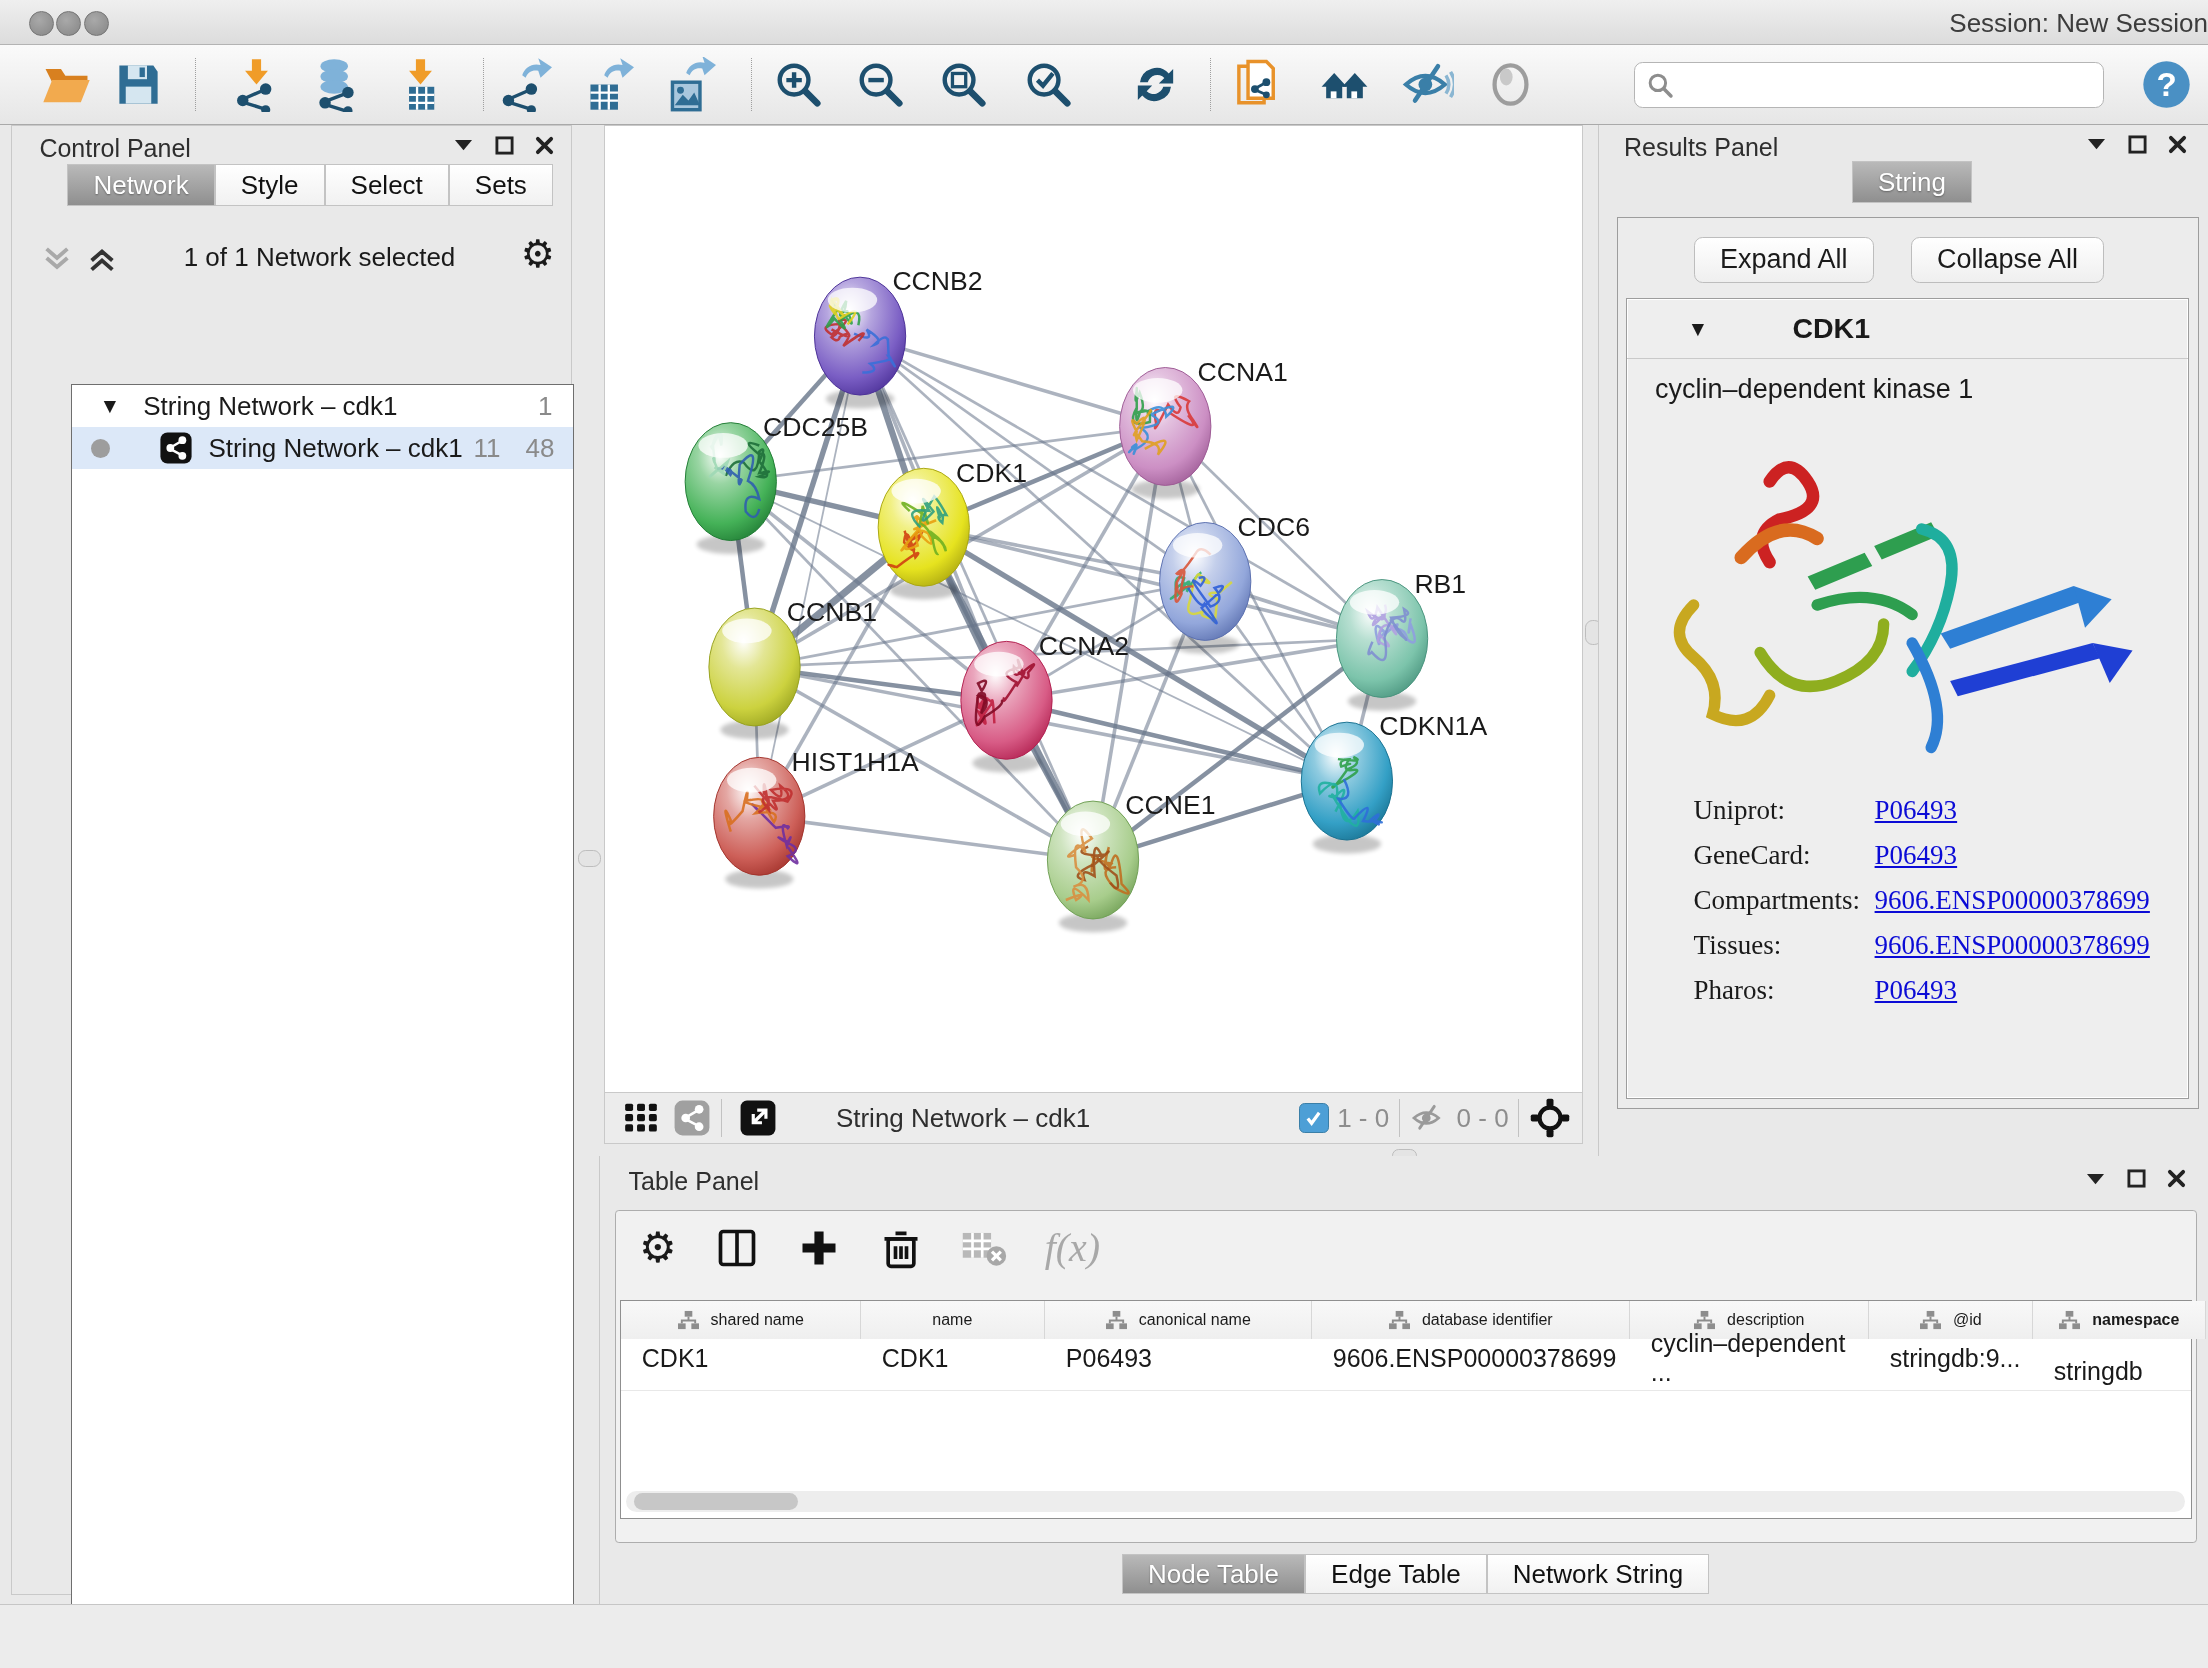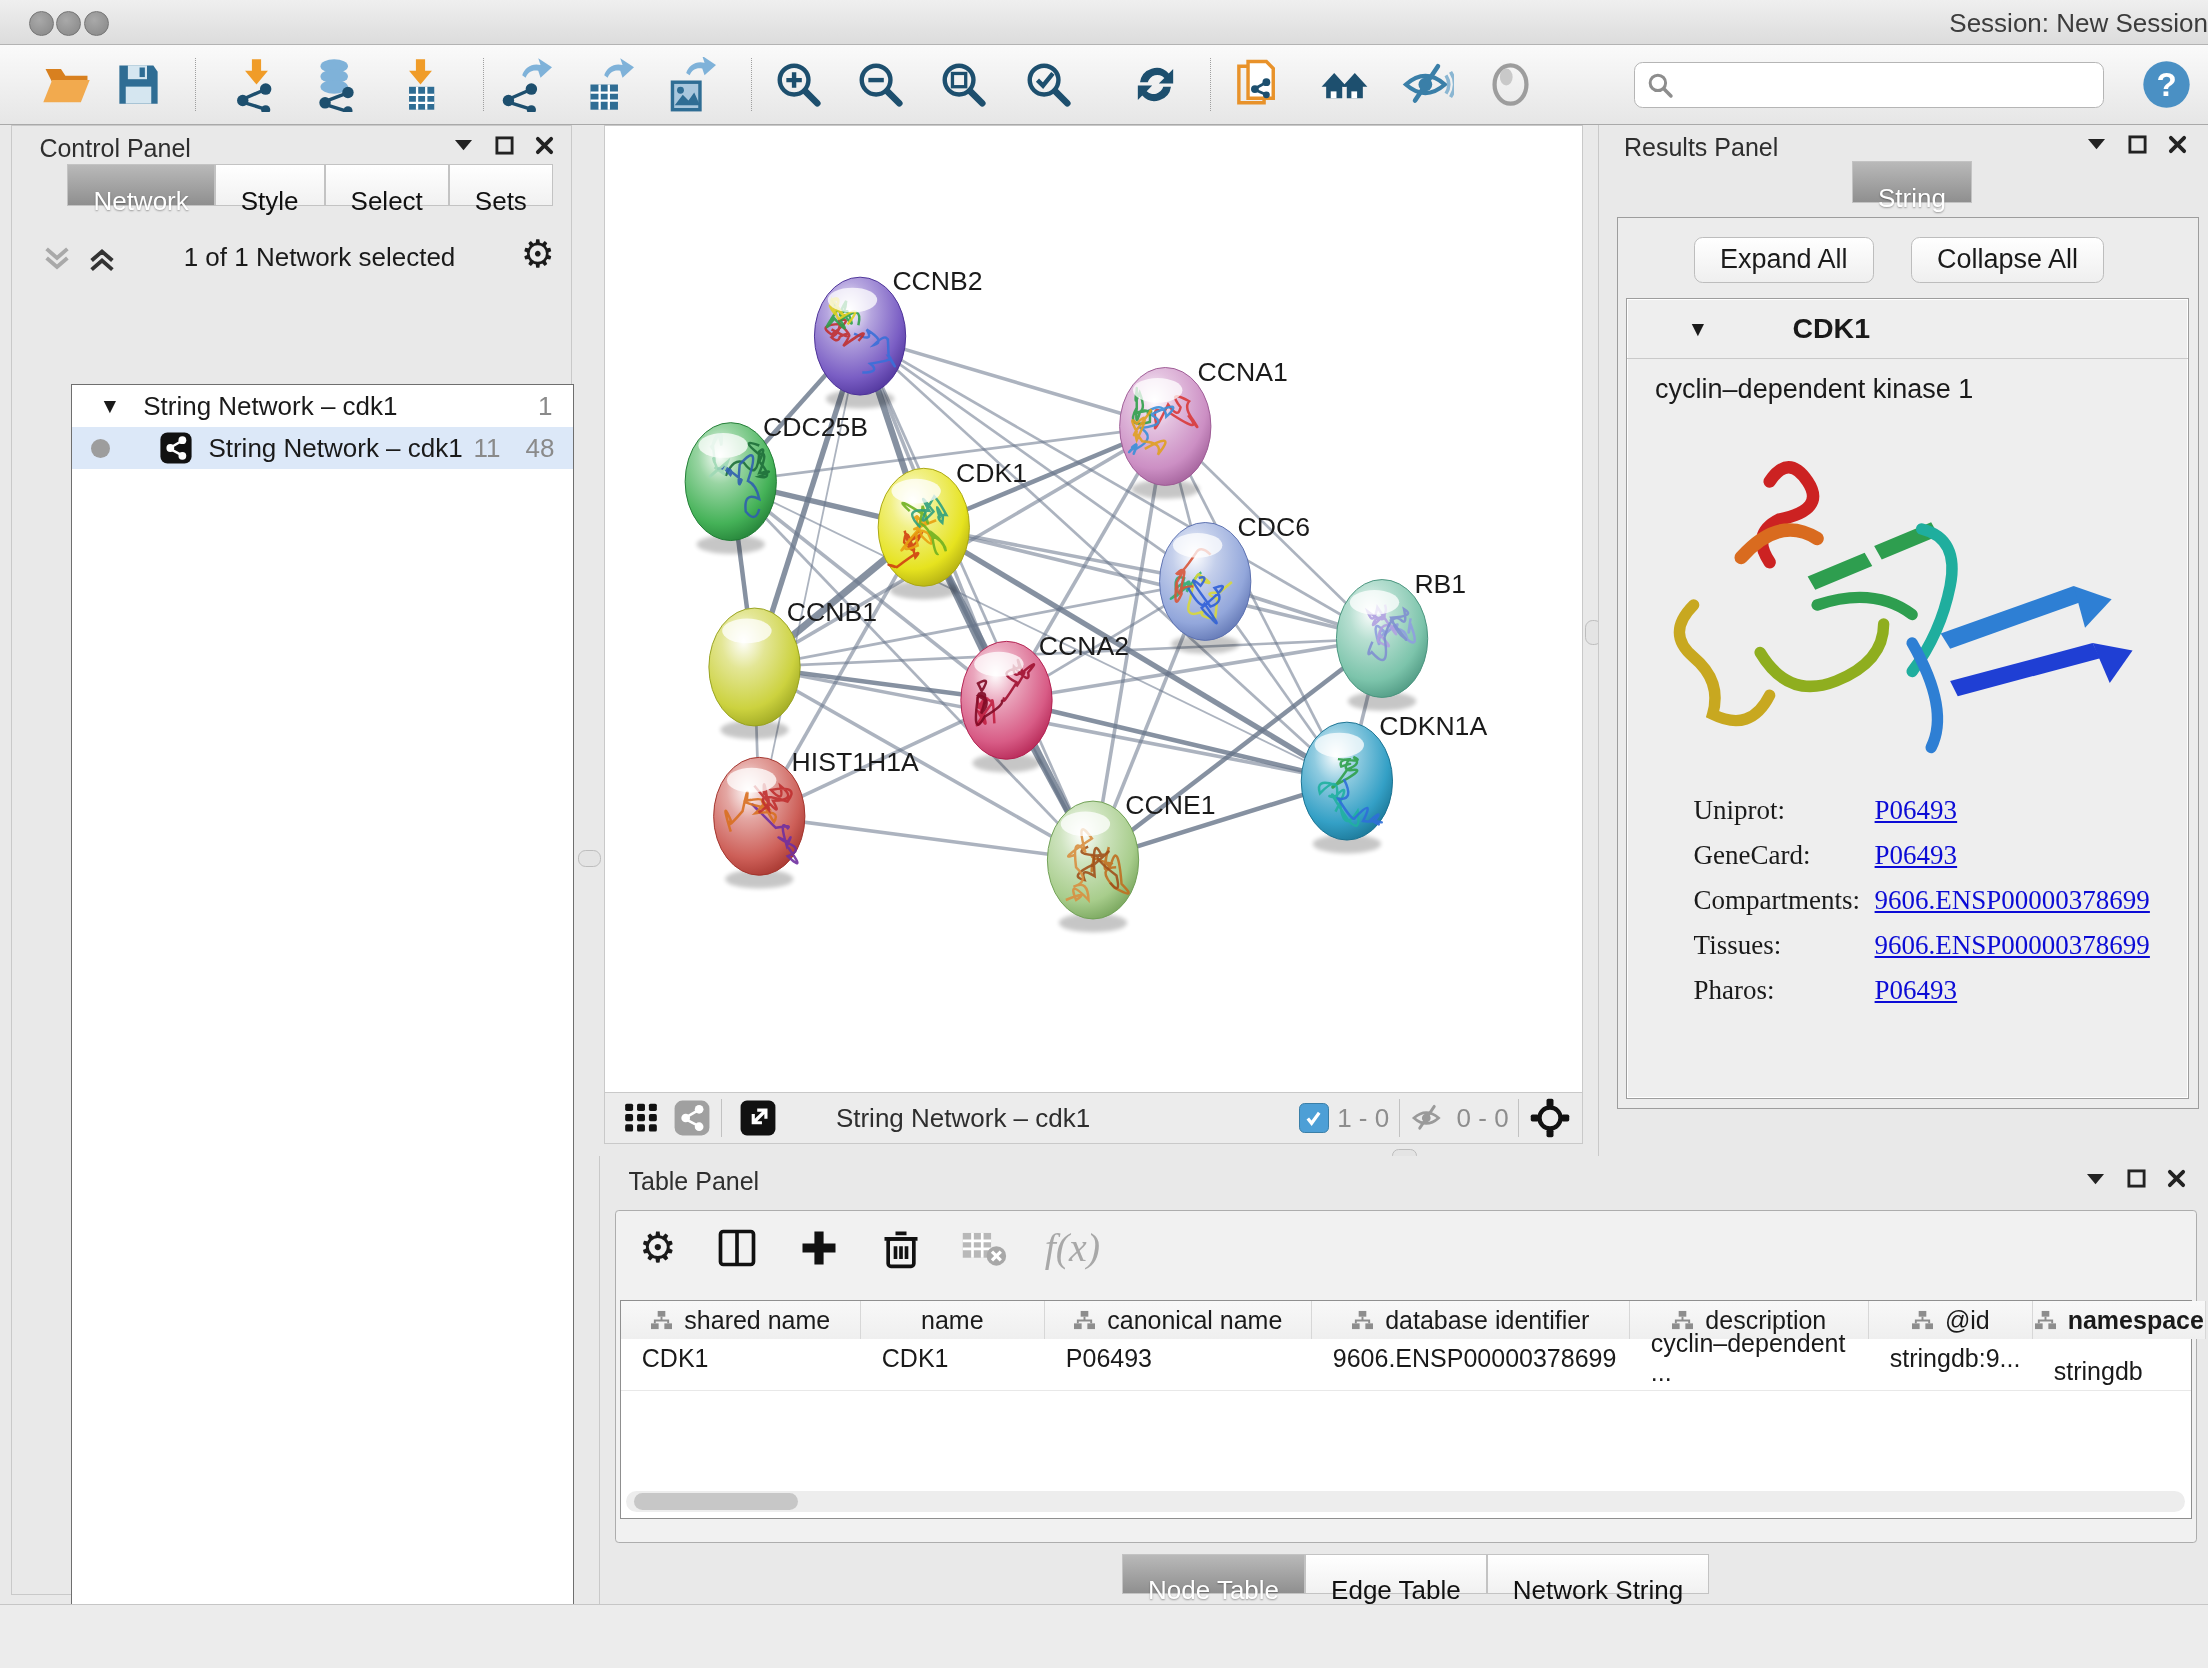--- a/index.html
+++ b/index.html
@@ -16,21 +16,21 @@
   #toolbar{left:0;top:45px;width:2208px;height:79px;
     background:linear-gradient(#fafafa,#e6e6e6);border-bottom:1px solid #a9a9a9;}
   .tbtn{top:11.4px;width:57px;height:57px;display:flex;align-items:center;justify-content:center;}
   .tsep{top:13.3px;width:0;height:53px;border-left:1.9px dotted #9f9f9f;}
   #searchbox{left:1634px;top:17px;width:470px;height:46px;background:#fff;border:1px solid #b5b5b5;
     border-radius:8.6px;display:flex;align-items:center;padding-left:11.4px;box-sizing:border-box;}
   
   .ptitle{font-size:25px;color:#2e2e2e;}
   .pbtns{display:flex;gap:21px;align-items:center;}
   
-  .tab{display:inline-block;box-sizing:border-box;height:42px;line-height:40px;padding:16px 25px;
+  .tab{display:inline-block;box-sizing:border-box;height:42px;line-height:40px;padding:0 25px;
     font-size:26px;text-align:center;background:linear-gradient(#ffffff,#f1f1f1);
     border:1px solid #c3c3c3;color:#111;}
   .tab.sel{background:linear-gradient(#b9b9b9,#8f8f8f);color:#fff;text-shadow:0 1px 1.9px rgba(0,0,0,.35);}
   
   #ctree{left:59px;top:258px;width:501px;height:1320px;background:#fff;border:1.9px solid #6e6e6e;}
   .trow{position:relative;height:42px;display:flex;align-items:center;font-size:26px;}
   .trow .cnt{color:#8a8a8a;}
   .selrow{background:#dce8f8;}
   
   #canvas{left:604px;top:125px;width:977px;height:967px;background:#fff;border:1px solid #c9c9c9;}
@@ -44,21 +44,21 @@
     background:linear-gradient(#ffffff,#efefef);border:1px solid #bdbdbd;border-radius:8.6px;}
   #rcontent{position:absolute;left:7.6px;top:80px;width:561px;height:799px;background:#eeeeee;
     border:1px solid #9d9d9d;box-shadow:inset 0 0 0 1px #fff;}
   .serif{font-family:"Liberation Serif",serif;}
   .xrow{position:relative;height:45px;font-size:27px;}
   .xrow a{color:#0b0bd6;text-decoration:underline;}
   
   #tbox{left:615px;top:1210px;width:1580px;height:331px;background:#f1f1f1;border:1px solid #adadad;border-radius:3.8px;}
   #ttable{position:absolute;left:3.8px;top:89px;width:1570px;height:217px;background:#fff;border:1px solid #8f8f8f;}
   .th{box-sizing:border-box;height:38px;display:flex;align-items:center;justify-content:center;gap:11px;
-    font-size:25px;border-right:1px solid #d7d7d7;background:linear-gradient(#f8f8f8,#efefef);}
+    font-size:16px;border-right:1px solid #d7d7d7;background:linear-gradient(#f8f8f8,#efefef);}
   .td{box-sizing:border-box;height:38px;display:flex;align-items:center;padding-left:21px;font-size:25px;}
   #hscroll{position:absolute;left:5.7px;bottom:5.7px;width:1559px;height:21px;background:#ededed;border-radius:10.5px;}
   #hthumb{position:absolute;left:7.6px;top:1.9px;width:164px;height:17px;background:#c7c7c7;border-radius:8.6px;}
   
   #statusbar{left:0;top:1604px;width:2208px;height:65px;background:#ececec;border-top:1px solid #c6c6c6;}
   .handle{background:#e4e4e4;border:1px solid #bdbdbd;border-radius:7.6px;}
   svg text{font-family:"Liberation Sans",sans-serif;}
 </style>
 </head>
 <body>

